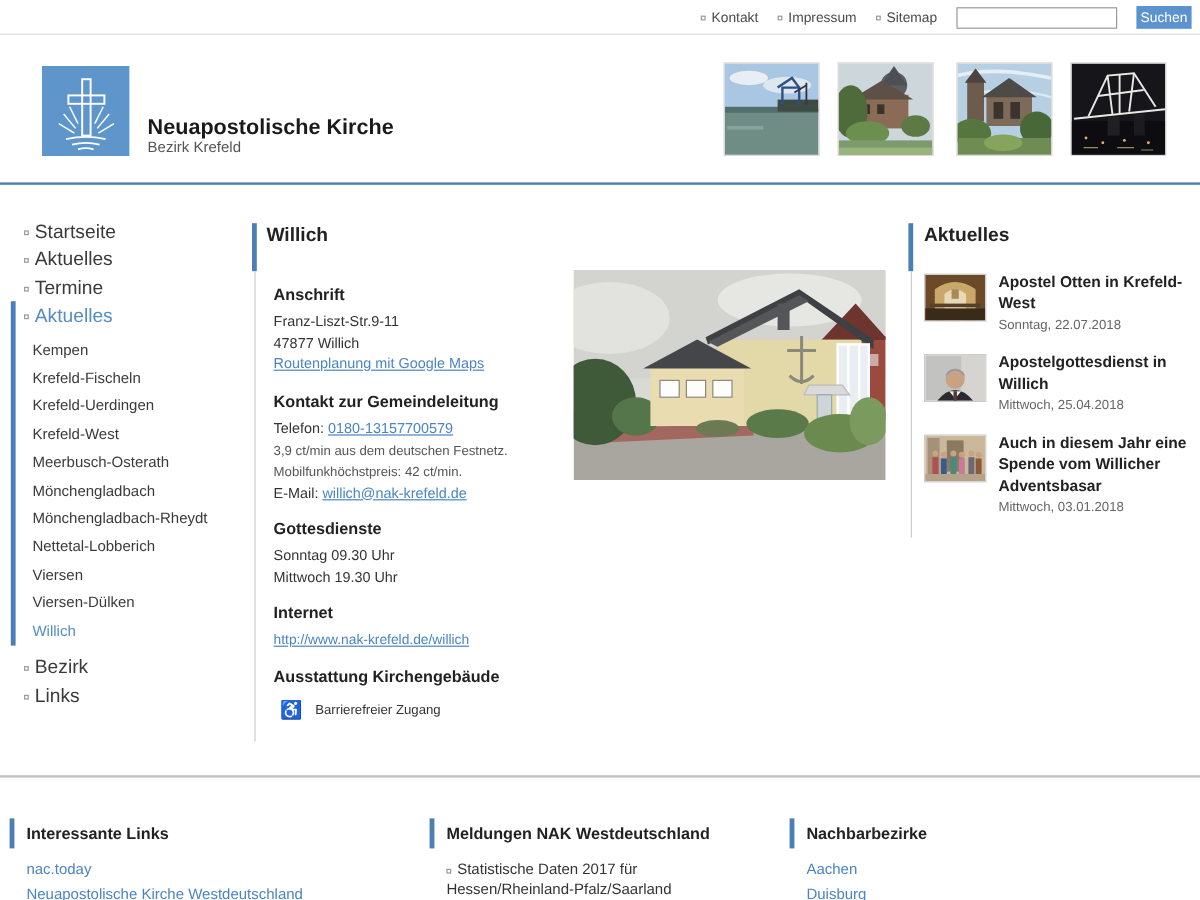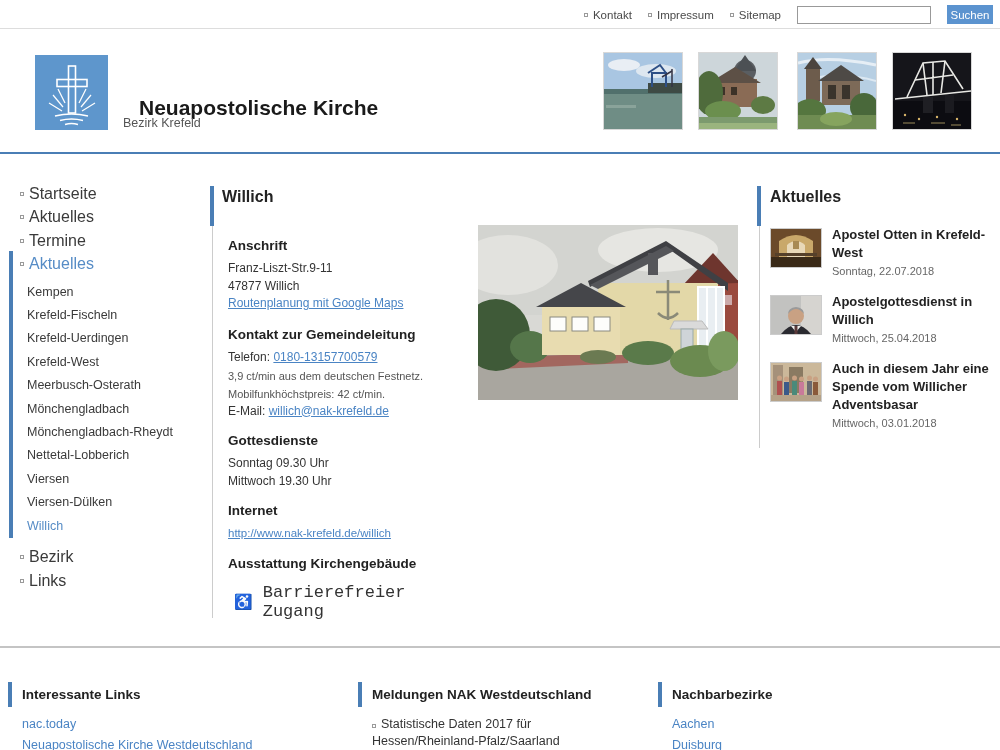--- a/index.html
+++ b/index.html
@@ -10,21 +10,21 @@
   
   .topbar { position:absolute; left:0; top:0; width:1000px; height:29px; border-bottom:1px solid #ddd; background:#fff; }
   .topbar-inner { position:absolute; right:7px; top:0; height:29px; display:flex; align-items:center; gap:16px; }
   .toplink { display:flex; align-items:center; font-size:11.5px; color:#4a4a4a; cursor:pointer; }
   .sq-bullet { display:inline-block; width:4px; height:4px; border:1px solid #9a9a9a; margin-right:5px; }
   .search-box { width:134px; height:18px; border:1px solid #999; font-size:11px; padding:0 4px; color:#333; }
   .search-btn { width:46px; height:19px; background:#5b93cf; color:#fff; border:none; font-size:11.5px; cursor:pointer; font-family:"Liberation Sans",sans-serif; }
 
   
   .logo-box { position:absolute; left:35px; top:55px; width:73px; height:75px; }
-  .brand-title { position:absolute; left:139px; top:96px; font-size:21px; font-weight:bold; color:#1a1a1a; }
+  .brand-title { position:absolute; left:123px; top:96px; font-size:18px; font-weight:bold; color:#1a1a1a; }
   .brand-sub { position:absolute; left:123px; top:116px; font-size:12.5px; color:#555; }
   .hphoto { position:absolute; top:52px; width:80px; height:78px; border:1px solid #d8d8d8; background:#eee; }
   .blue-rule { position:absolute; left:0; top:152px; width:1000px; height:2px; background:#4a7eb5; }
 
   
   .nav { position:absolute; left:8px; top:182px; width:196px; }
   .nav-item { display:flex; align-items:center; height:23.5px; font-size:16px; color:#3a3a3a; padding-left:12px; cursor:pointer; }
   .nav-item.active { color:#568cc6; }
   .nav-sub { margin-top:4px; }
   .nav-sub-item { display:flex; align-items:center; height:23.4px; font-size:12.5px; color:#3a3a3a; padding-left:19px; cursor:pointer; }
@@ -36,21 +36,21 @@
   
   .main-title { position:absolute; left:222px; top:188px; font-size:16px; font-weight:bold; color:#222; }
   .section { position:absolute; left:228px; width:245px; }
   .sec-head { font-size:13.5px; font-weight:bold; color:#222; margin-bottom:7px; }
   .sec-line { font-size:12px; color:#333; line-height:17.5px; }
   .sec-note { font-size:11px; color:#555; line-height:18px; }
   a.blue-ul, .blue-ul { color:#4a84c4; text-decoration:underline; cursor:pointer; }
   .church-photo { position:absolute; left:478px; top:225px; width:260px; height:175px; }
   .wheel-row { display:flex; align-items:center; margin-top:12px; }
   .wheel-icon { font-size:15px; color:#111; margin-right:10px; margin-left:6px; }
-  .wheel-label { font-size:17px; color:#333;font-family:Liberation Mono, monospace; }
+  .wheel-label { font-size:11px; color:#333; }
 
   
   .akt-head { position:absolute; left:770px; top:188px; font-size:16px; font-weight:bold; color:#222; }
   .news-item { position:absolute; left:770px; width:222px; cursor:pointer; }
   .news-thumb { position:absolute; left:0; top:2px; width:52px; height:40px; border:1px solid #ccc; }
   .news-text { margin-left:62px; }
   .news-title { font-size:13px; font-weight:bold; color:#222; line-height:18px; }
   .news-date { font-size:11px; color:#666; margin-top:3px; }
 
   

